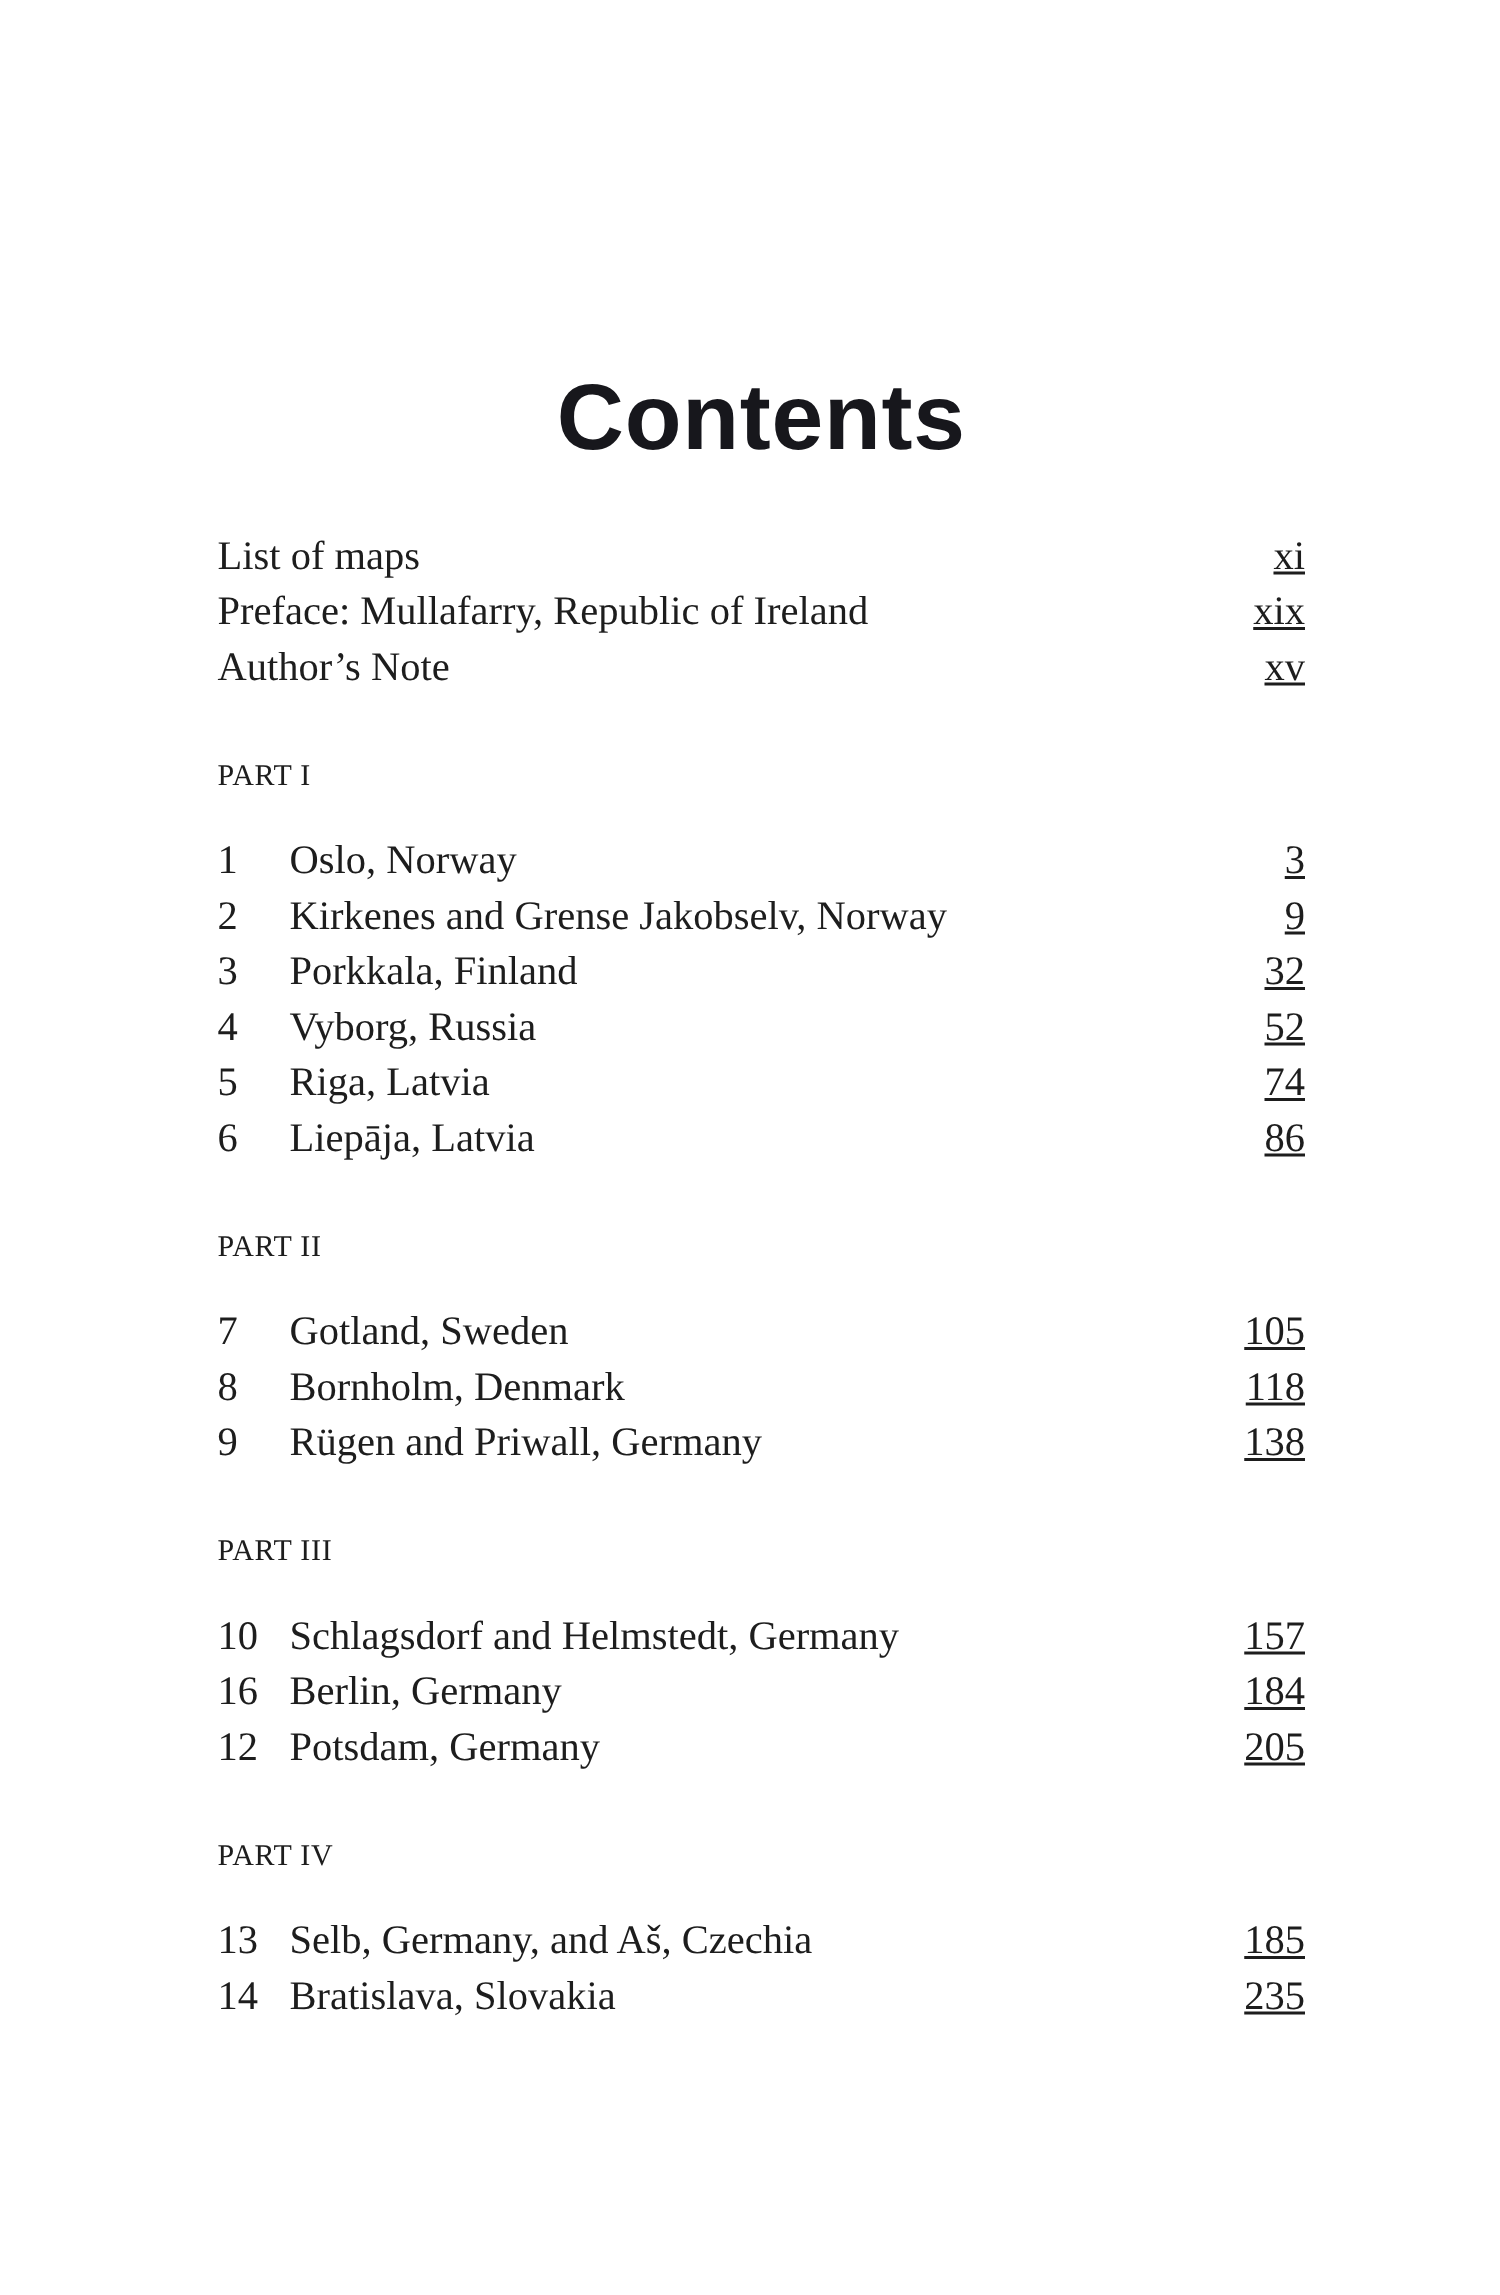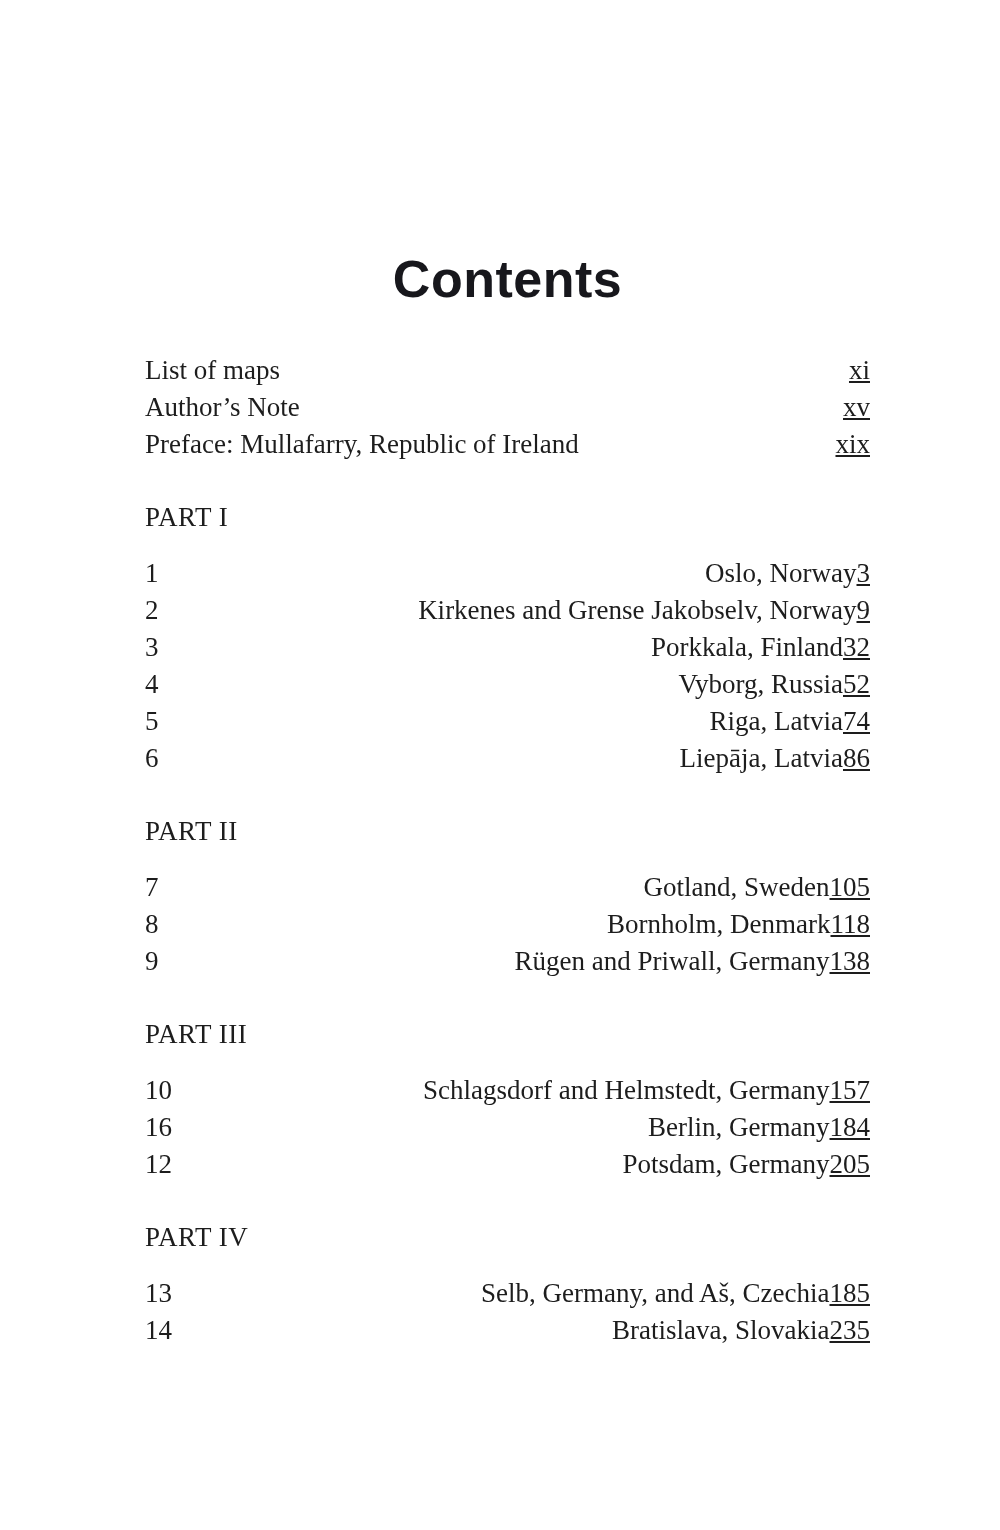--- a/index.html
+++ b/index.html
@@ -22,21 +22,21 @@
   .column {
     position: absolute;
     left: 145px;
     top: 0;
     width: 725px;
   }
   .toc-title {
     padding-top: 254px;
     font-family: "Liberation Sans", "DejaVu Sans", sans-serif;
     font-weight: 700;
-    font-size: 52px;
+    font-size: 62px;
     line-height: 50px;
     letter-spacing: 0.5px;
     color: #17171c;
     text-align: center;
   }
   .front-matter {
     margin-top: 48px;
   }
   .row {
     display: flex;
@@ -47,53 +47,53 @@
   }
   .row .label { flex: 1 1 auto; }
   .row .page-num {
     flex: 0 0 auto;
     text-align: right;
     white-space: nowrap;
     text-decoration: underline;
   }
   .part-heading {
     margin-top: 36px;
-    font-size: 27px;
+    font-size: 20px;
     line-height: 37px;
     letter-spacing: 0.5px;
     color: #1d1d1d;
   }
   .chapters {
     margin-top: 19px;
   }
   .chapter .num {
     flex: 0 0 48px;
   }
-  .chapter .label { flex: 1 1 auto; text-align: right; }
+  .chapter .label { flex: 1 1 auto; }
 </style>
 </head>
 <body>
 
 <div class="page">
   <div class="column">
 
     <h1 class="toc-title">Contents</h1>
 
     <div class="front-matter">
       <div class="row">
         <span class="label">List of maps</span>
         <span class="page-num">xi</span>
       </div>
       <div class="row">
+        <span class="label">Preface: Mullafarry, Republic of Ireland</span>
+        <span class="page-num">xix</span>
+      </div>
+      <div class="row">
         <span class="label">Author’s Note</span>
         <span class="page-num">xv</span>
-      </div>
-      <div class="row">
-        <span class="label">Preface: Mullafarry, Republic of Ireland</span>
-        <span class="page-num">xix</span>
       </div>
     </div>
 
     <div class="part">
       <div class="part-heading">PART I</div>
       <div class="chapters">
         <div class="row chapter">
           <span class="num">1</span>
           <span class="label">Oslo, Norway</span>
           <span class="page-num">3</span>

